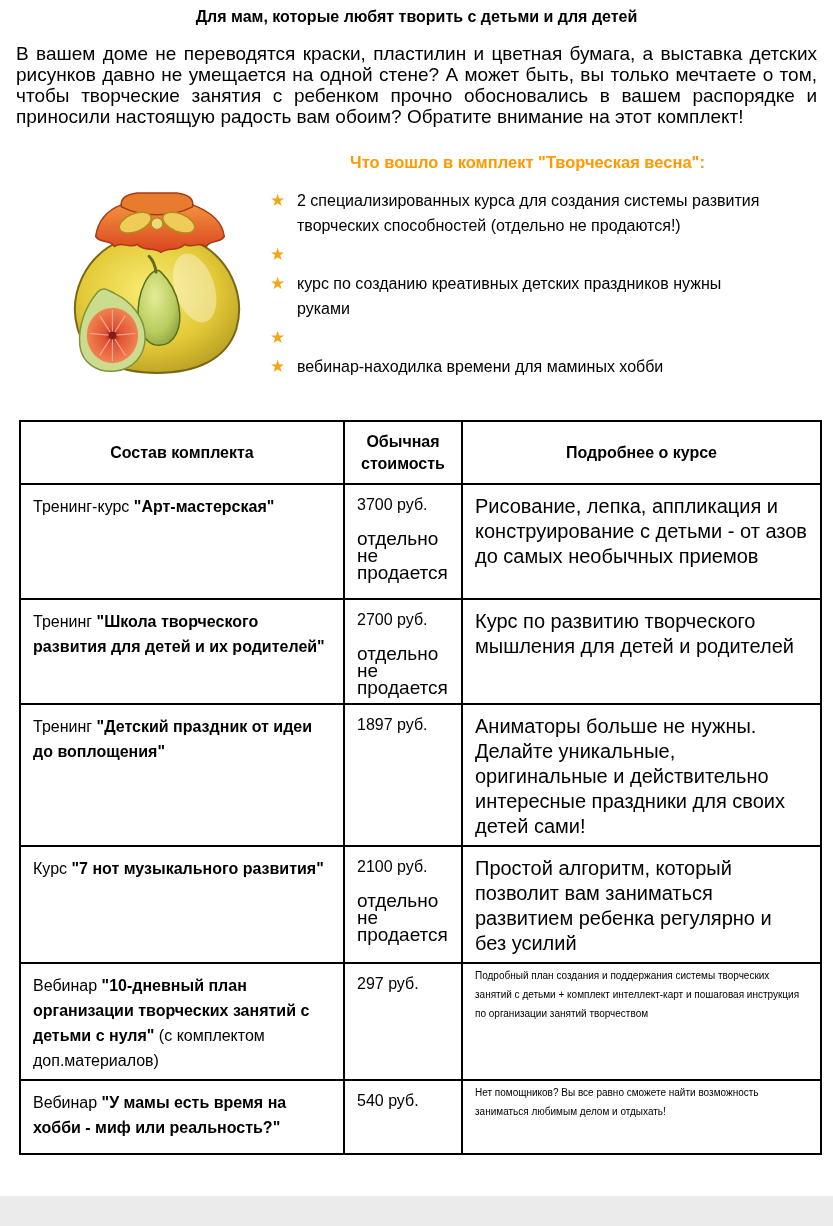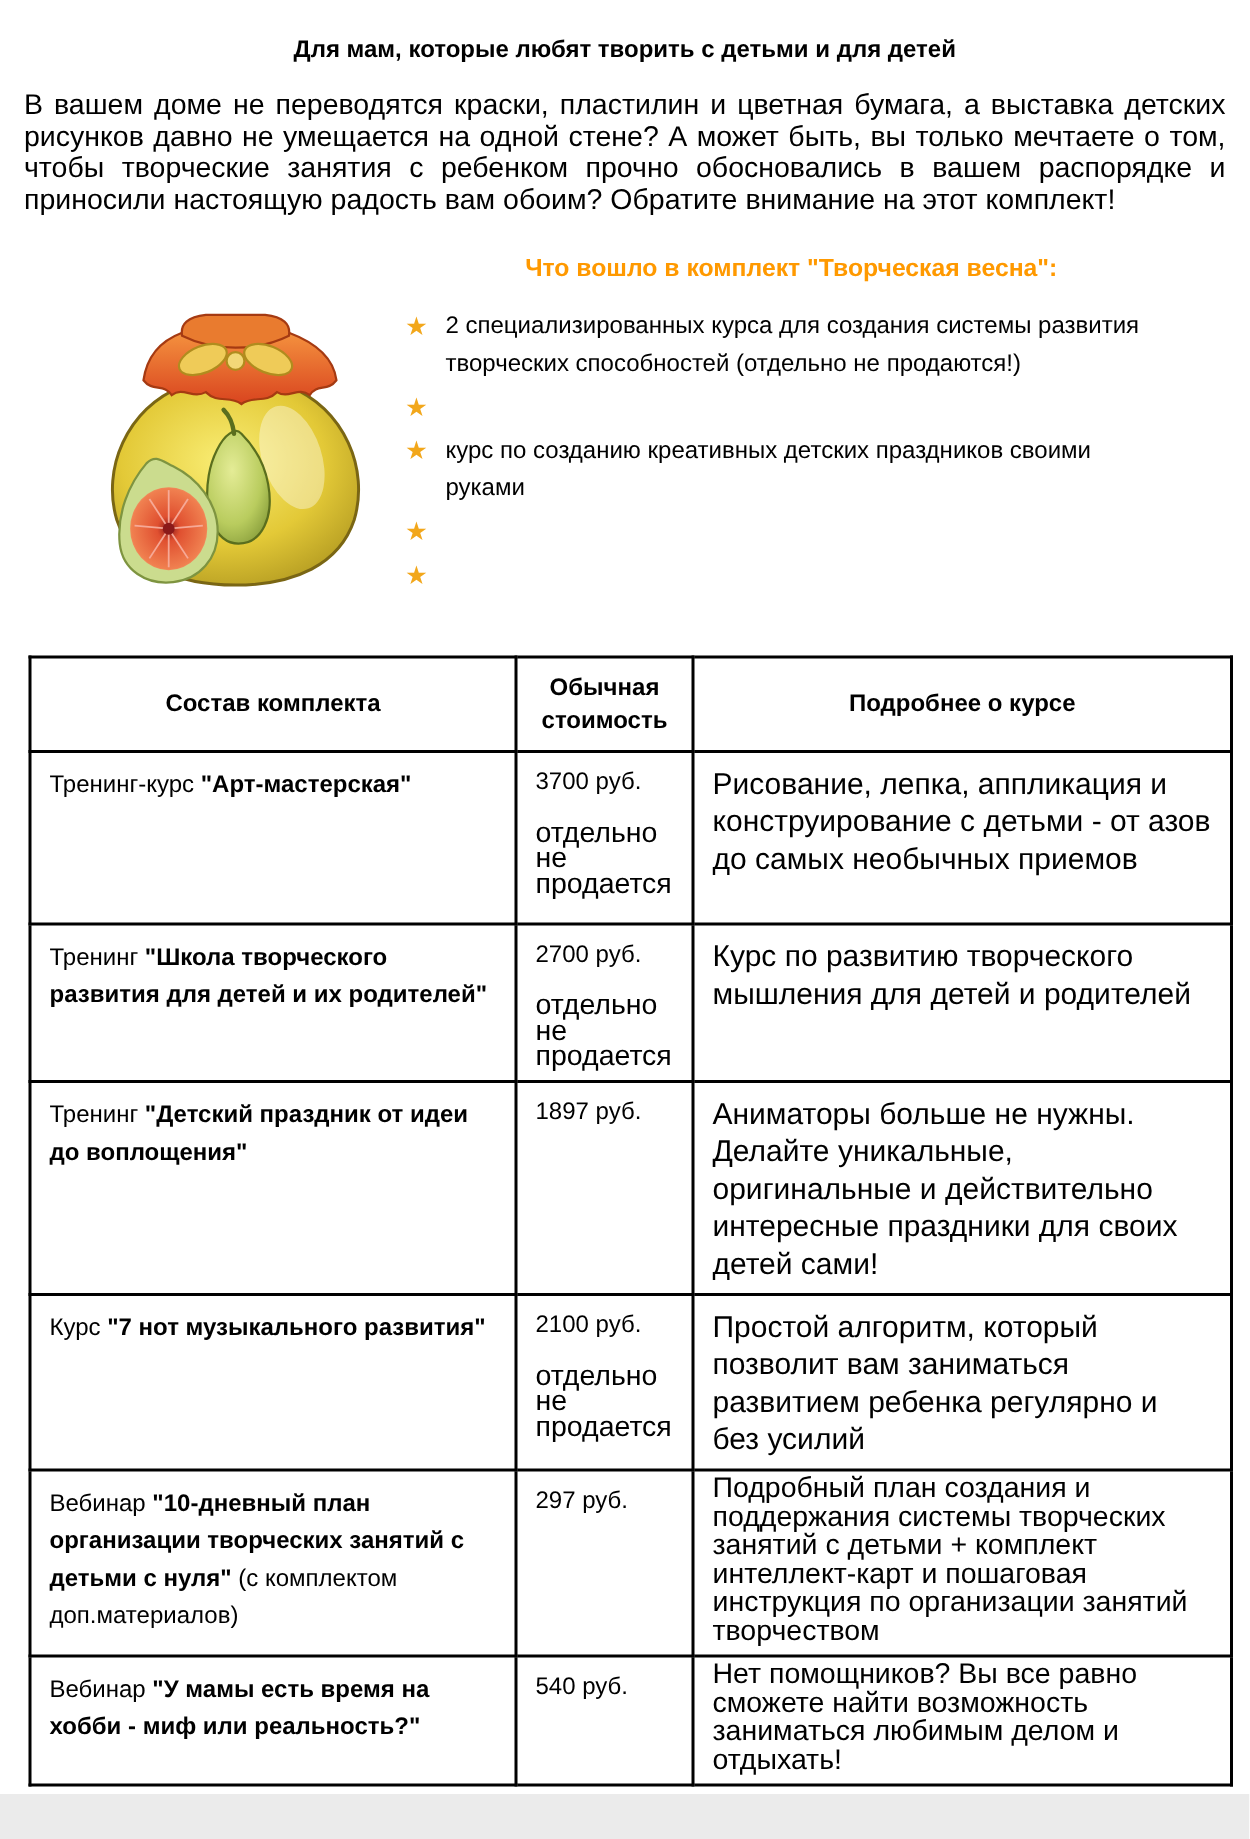--- a/index.html
+++ b/index.html
@@ -9,21 +9,21 @@
     background: #ffffff;
     font-family: "Liberation Sans", sans-serif;
     color: #000;
     position: relative;
     overflow: hidden;
   }
   .page-title {
     text-align: center;
     font-size: 16px;
     font-weight: bold;
-    padding-top: 25px;
+    padding-top: 8px;
     margin: 0;
   }
   .intro {
     margin: 17px 16px 0 16px;
     font-size: 19px;
     line-height: 21px;
     text-align: justify;
   }
   .kit-section { display: flex; margin-top: 24px; }
   .kit-illustration-col { width: 270px; flex-shrink: 0; }
@@ -63,21 +63,21 @@
     font-weight: bold;
     line-height: 22px;
     height: 63px;
     padding: 6px 8px;
   }
   .cell-name { font-size: 16px; line-height: 25px; }
   .cell-name b { font-weight: bold; }
   .cell-price { font-size: 16px; line-height: 22px; }
   .price-note { font-size: 19px; line-height: 17px; margin-top: 14px; }
   .cell-desc { font-size: 20px; line-height: 25px; }
-  .cell-desc.small { font-size: 19px; line-height: 19px; padding-top: 2px; }
+  .cell-desc.small { font-size: 10px; line-height: 19px; padding-top: 2px; }
   tr.r1 { height: 115px; }
   tr.r2 { height: 105px; }
   tr.r3 { height: 112px; }
   tr.r4 { height: 113px; }
   tr.r5 { height: 113px; }
   tr.r6 { height: 74px; }
   .bottom-strip {
     position: absolute;
     left: 0; bottom: 0;
     width: 100%; height: 30px;
@@ -151,27 +151,28 @@
     <ul class="kit-list">
       <li class="kit-item">
         <span class="star-icon">★</span>
         <span class="kit-text">2 специализированных курса для создания системы развития творческих способностей (отдельно не продаются!)</span>
       </li>
       <li class="kit-item">
         <span class="star-icon">★</span>
       </li>
       <li class="kit-item">
         <span class="star-icon">★</span>
-        <span class="kit-text">курс по созданию креативных детских праздников своими руками</span>
-      </li>
-      <li class="kit-item">
-        <span class="star-icon">★</span>
-      </li>
-      <li class="kit-item">
-        <span class="star-icon">★</span>
+        <span class="kit-text">курс по созданию креативных детских праздников нужны руками</span>
+      </li>
+      <li class="kit-item">
+        <span class="star-icon">★</span>
+      </li>
+      <li class="kit-item">
+        <span class="star-icon">★</span>
+        <span class="kit-text">вебинар-находилка времени для маминых хобби</span>
       </li>
     </ul>
   </div>
 </div>
 
 <table class="course-table">
   <colgroup>
       <col style="width:324px">
       <col style="width:118px">
       <col style="width:359px">

